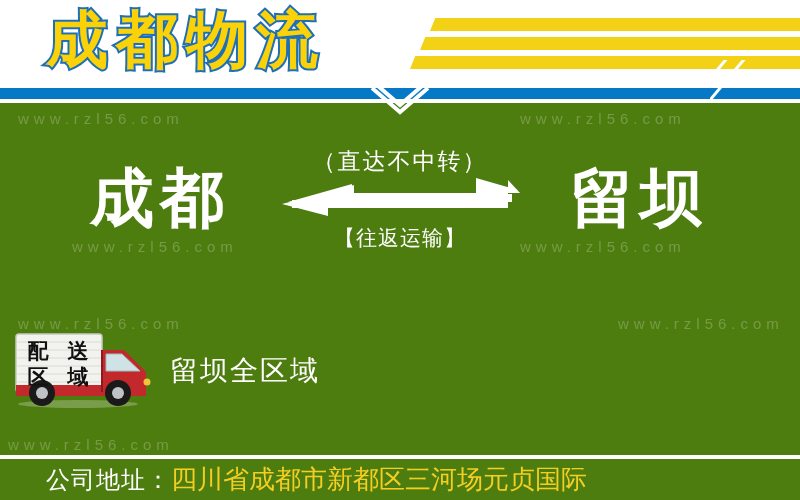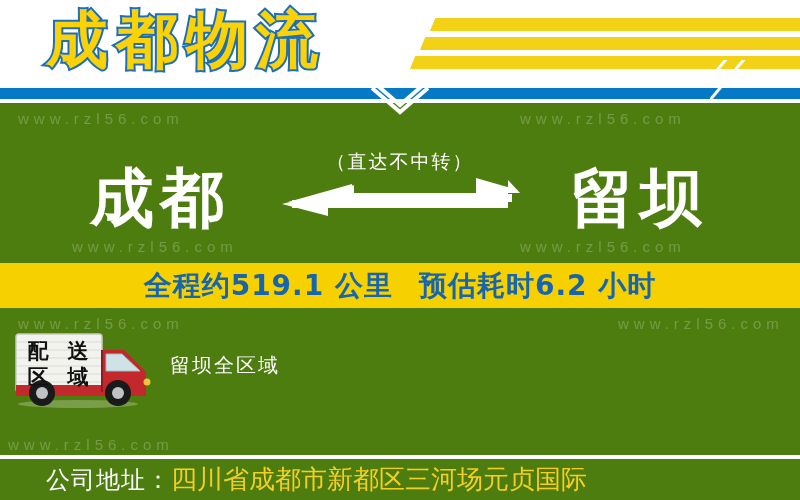--- a/index.html
+++ b/index.html
@@ -68,21 +68,21 @@
     color:#FFFFFF;letter-spacing:6px;text-align:center;white-space:nowrap;
   }
   .city.from{left:20px;}
   .city.to{left:500px;}
 
   .mid{
     position:absolute;left:280px;top:0;width:240px;height:110px;
     text-align:center;
   }
   .mid .note-top{
-    font-size:19px;line-height:22px;color:#FFFFFF;letter-spacing:2px;
+    font-size:23px;line-height:22px;color:#FFFFFF;letter-spacing:2px;
     white-space:nowrap;
   }
   .mid .note-bot{
     font-size:21px;line-height:24px;color:#FFFFFF;letter-spacing:1px;
     white-space:nowrap;margin-top:4px;
   }
   .arrows{position:relative;width:240px;height:42px;margin-top:4px;}
 
   
   .info-bar{
@@ -103,21 +103,21 @@
   }
   .truck{position:absolute;left:6px;top:0;width:150px;height:80px;}
   .box-label{
     position:absolute;left:18px;top:8px;width:80px;height:52px;
     display:grid;grid-template-columns:1fr 1fr;grid-template-rows:1fr 1fr;
     font-size:21px;font-weight:bold;color:#111;line-height:26px;
     text-align:center;
   }
   .deliver-scope{
     position:absolute;left:170px;top:22px;
-    font-size:20px;color:#FFFFFF;letter-spacing:2px;white-space:nowrap;
+    font-size:28px;color:#FFFFFF;letter-spacing:2px;white-space:nowrap;
   }
 
   
   .foot-rule{
     position:absolute;left:0;top:455px;width:800px;height:4px;background:#FFFFFF;
   }
   .footer{
     position:absolute;left:0;top:459px;width:800px;height:41px;
     line-height:41px;white-space:nowrap;padding-left:32px;
   }
@@ -173,28 +173,26 @@
         <path d="M8 26 L72 8 L72 18 L232 18 L232 26 Z" fill="#FFFFFF"></path>
         <path d="M232 14 L168 32 L168 24 L8 24 L8 30 Z" fill="#FFFFFF" opacity="0"></path>
         <path d="M14 27 L74 9 L74 17 L228 17 L228 27 Z" fill="#FFFFFF"></path>
         <path d="M236 16 L176 34 L176 26 L12 26 L12 32 L14 27 Z" fill="#FFFFFF" opacity="0"></path>
         <polygon points="228,4 240,17 228,17" fill="#FFFFFF"></polygon>
         <polygon points="12,31 0,20 12,20" fill="#FFFFFF" opacity="0"></polygon>
         <rect x="12" y="24" width="216" height="8" fill="#FFFFFF"></rect>
         <polygon points="238,14 196,2 196,26" fill="#FFFFFF"></polygon>
         <polygon points="2,28 48,16 48,40" fill="#FFFFFF"></polygon>
       </svg>
+      <div class="note-bot">【往返运输】</div>
     </div>
 
     <div class="city to">留坝</div>
   </div>
 
-  <div class="info-bar">
-    <div class="info-text"><span>全程约519.1 公里</span><span class="gap"></span><span>预估耗时6.2 小时</span></div>
-  </div>
 
   <div class="deliver">
     <svg class="truck" viewBox="0 0 150 80">
 
       <ellipse cx="72" cy="74" rx="60" ry="4" fill="#ffffff" opacity="0.25"></ellipse>
 
       <rect x="10" y="4" width="86" height="58" rx="3" fill="#F2F2EE" stroke="#C9C9C4" stroke-width="1.5"></rect>
       <g stroke="#DCDCD6" stroke-width="1">
         <line x1="11" y1="12" x2="95" y2="12"></line>
           <line x1="11" y1="20" x2="95" y2="20"></line>

